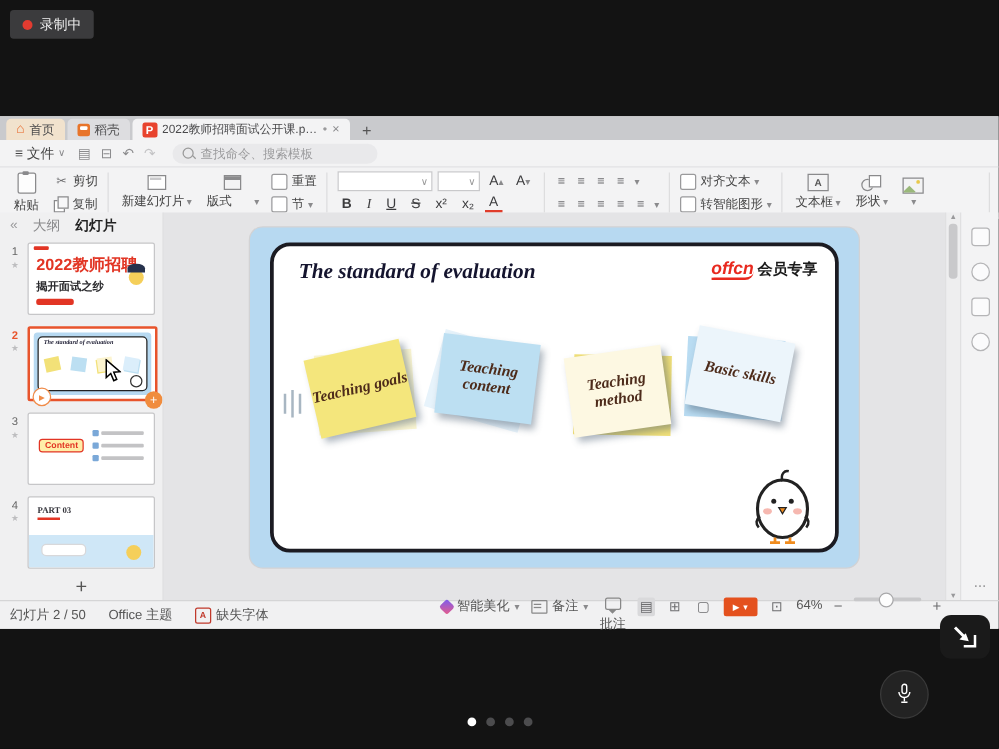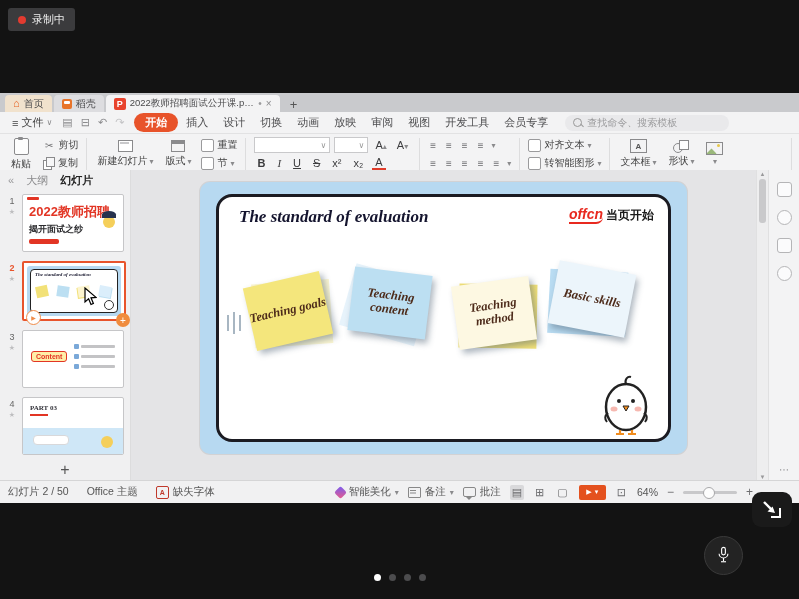--- a/index.html
+++ b/index.html
@@ -187,21 +187,21 @@
   .notesbar{height:20px;background:#fff;border-top:1px solid #d8d8d9;display:flex;align-items:center;
             padding:0 12px;color:#9a9a9c;font-size:10px;flex:none;}
 
   
   .statusbar{position:absolute;left:0;right:0;bottom:0;height:22px;background:#f1f1f2;border-top:1px solid #d5d5d6;
              display:flex;align-items:center;font-size:10.5px;color:#555;padding:0 46px 0 8px;}
   .sb-item{margin-right:18px;white-space:nowrap;display:flex;align-items:center;gap:4px;}
   .ic-warnfont{width:11px;height:11px;border:1px solid #c0392b;border-radius:2px;color:#c0392b;font-size:7px;
                display:flex;align-items:center;justify-content:center;font-weight:bold;}
   .ic-warnfont::before{content:"A";}
-  .sb-right{margin-left:auto;display:flex;align-items:center;gap:9px;}
+  .sb-right{margin-left:auto;display:flex;align-items:flex-start;gap:9px;}
   .ic-magic{width:9px;height:9px;background:linear-gradient(135deg,#7a5cf0,#e85c8a);transform:rotate(45deg);border-radius:2px;}
   .ic-note{width:11px;height:9px;border:1px solid #888;border-radius:1px;position:relative;}
   .ic-note::before{content:"";position:absolute;left:1.5px;top:2px;width:6px;height:1.2px;background:#888;box-shadow:0 2.5px 0 #888;}
   .ic-bubble{width:11px;height:8px;border:1px solid #888;border-radius:2px;position:relative;}
   .ic-bubble::after{content:"";position:absolute;left:2px;bottom:-3.5px;border-left:3px solid transparent;
                     border-right:3px solid transparent;border-top:3px solid #888;}
   .view-ic{font-size:11px;color:#6e6e70;padding:1px 2px;border-radius:2px;}
   .view-ic.active{background:#d9d9db;}
   .play-btn{width:27px;height:15px;background:#e4511e;border-radius:2px;color:#fff;display:flex;align-items:center;
             justify-content:center;gap:3px;font-size:7px;}
@@ -263,32 +263,20 @@
     <div class="menubar">
       <div class="file-btn">
         <span>≡</span>
         <span>文件</span>
         <span class="chev">∨</span>
       </div>
       <span class="qicon">▤</span>
       <span class="qicon">⊟</span>
       <span class="qicon">↶</span>
       <span class="qicon disabled">↷</span>
-      <div class="menu-items">
-        <span class="menu-item active">开始</span>
-        <span class="menu-item">插入</span>
-        <span class="menu-item">设计</span>
-        <span class="menu-item">切换</span>
-        <span class="menu-item">动画</span>
-        <span class="menu-item">放映</span>
-        <span class="menu-item">审阅</span>
-        <span class="menu-item">视图</span>
-        <span class="menu-item">开发工具</span>
-        <span class="menu-item">会员专享</span>
-      </div>
       <div class="search-box">
         <span class="ic-search"></span>
         <span>查找命令、搜索模板</span>
       </div>
     </div>
 
     <div class="ribbon">
       <div class="big-btn">
         <span class="ic-clip"></span>
         <span>粘贴</span>
@@ -306,21 +294,21 @@
       <div class="vsep"></div>
       <div class="tall-btn">
         <span class="ic-slide"></span>
         <span style="display:flex;align-items:center;gap:2px;">
           <span>新建幻灯片</span>
           <span class="chev">▾</span>
         </span>
       </div>
       <div class="tall-btn">
         <span class="ic-layout"></span>
-        <span style="display:flex;align-items:center;gap:2px;">
+        <span style="display:flex;align-items:center;gap:18px;">
           <span>版式</span>
           <span class="chev">▾</span>
         </span>
       </div>
       <div class="rcol">
         <div class="sm-btn">
           <span class="ic-box"></span>
           <span>重置</span>
         </div>
         <div class="sm-btn">
@@ -485,21 +473,21 @@
         <div class="add-slide">+</div>
       </div>
 
       <div class="centercol">
         <div class="canvas">
           <div class="slide-canvas">
             <div class="slide-inner">
               <div class="slide-title">The standard of evaluation</div>
               <div class="slide-logo">
                 <span class="logo-en">offcn</span>
-                <span class="logo-cn">当页开始</span>
+                <span class="logo-cn">会员专享</span>
               </div>
               <div class="deco-bars">
                   <i></i>
                   <i></i>
                   <i></i>
                 </div>
 
               <div class="card-wrap c1">
                 <div class="card-back"></div>
                 <div class="card-front">
@@ -570,21 +558,21 @@
         <span class="sb-item" style="margin:0;">
           <span class="ic-magic"></span>
           <span>智能美化</span>
           <span class="chev">▾</span>
         </span>
         <span class="sb-item" style="margin:0;">
           <span class="ic-note"></span>
           <span>备注</span>
           <span class="chev">▾</span>
         </span>
-        <span class="sb-item" style="margin:0;">
+        <span class="sb-item" style="margin:0;flex-direction:column;">
           <span class="ic-bubble"></span>
           <span>批注</span>
         </span>
         <span class="view-ic active">▤</span>
         <span class="view-ic">⊞</span>
         <span class="view-ic">▢</span>
         <span class="play-btn">
           <span>▶</span>
           <span>▾</span>
         </span>

